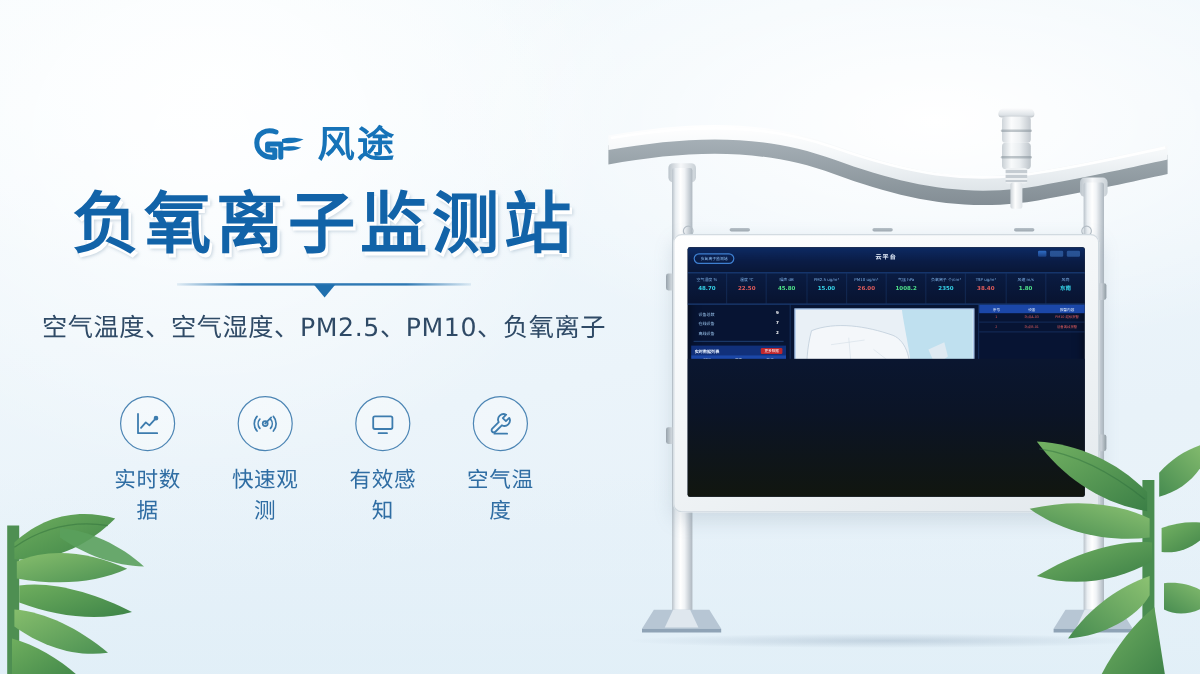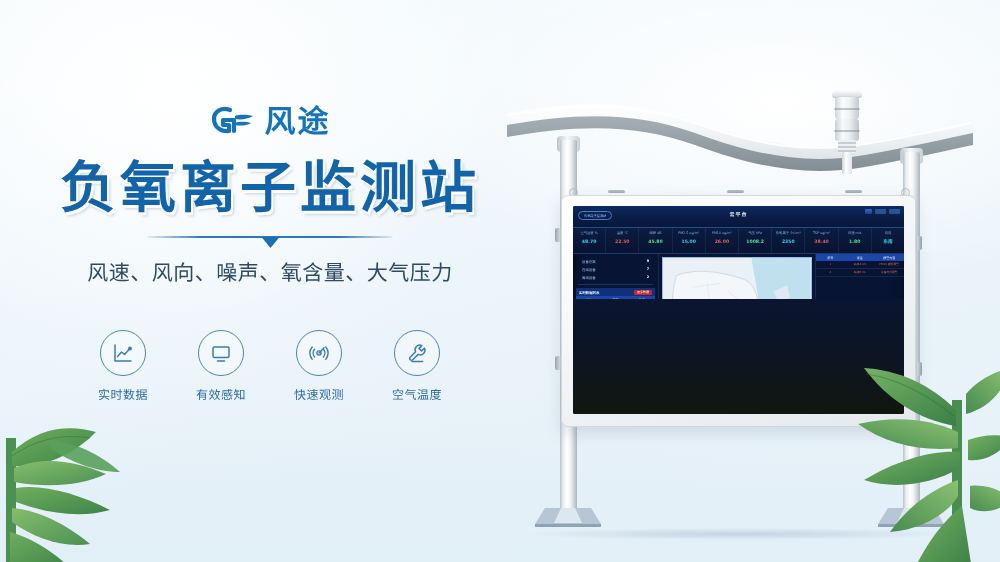--- a/index.html
+++ b/index.html
@@ -86,21 +86,21 @@
   }
   .feature{ width:72px; text-align:center; }
   .feat-circle{
     width:46px;height:46px;border-radius:50%;
     border:1.6px solid #4c85b4; margin:0 auto 9px;
     display:flex;align-items:center;justify-content:center;
     background:rgba(255,255,255,.30);
   }
   .feat-circle svg{ display:block; }
   .feat-label{
-    font-size:12px;color:#2f6da3;letter-spacing:.5px;
+    font-size:18px;color:#2f6da3;letter-spacing:.5px;
     font-family:"DejaVu Sans","Liberation Sans",sans-serif;
   }
 
   
   .badge{
     position:absolute; top:418px; left:50%; transform:translateX(-50%);
     padding:9px 34px; border-radius:22px;
     background:linear-gradient(180deg,#1a7cc0 0%,#1368ab 100%);
     color:#fff; font-size:23px; font-weight:700; letter-spacing:3px;
     box-shadow:0 3px 7px rgba(20,90,150,.30);
@@ -332,57 +332,57 @@
     </div>
 
     <h1 class="main-title">负氧离子监测站</h1>
 
     <div class="divider">
       <div class="line"></div>
       <div class="caret"></div>
     </div>
 
     <div class="subtitle">
-      <div>风速、风向、噪声、氧含量、大气压力</div>
+      <div>空气温度、空气湿度、PM2.5、PM10、负氧离子</div>
     </div>
 
     <div class="features">
       <div class="feature">
         <div class="feat-circle">
           <svg width="24" height="24" viewBox="0 0 24 24" fill="none" stroke="#3d7cae" stroke-width="1.5" stroke-linecap="round" stroke-linejoin="round">
             <path d="M4 4 V20 H20"></path>
             <path d="M6.5 15.5 L10.5 11 L13.5 13.5 L19 7.5"></path>
             <circle cx="19" cy="7.5" r="1.2" fill="#3d7cae"></circle>
           </svg>
         </div>
         <div class="feat-label">实时数据</div>
-      </div>
-
-      <div class="feature">
-        <div class="feat-circle">
-          <svg width="24" height="24" viewBox="0 0 24 24" fill="none" stroke="#3d7cae" stroke-width="1.5" stroke-linecap="round" stroke-linejoin="round">
-            <rect x="4" y="6" width="16" height="10.5" rx="1.4"></rect>
-            <path d="M8.5 20 H15.5"></path>
-          </svg>
-        </div>
-        <div class="feat-label">有效感知</div>
       </div>
 
       <div class="feature">
         <div class="feat-circle">
           <svg width="24" height="24" viewBox="0 0 24 24" fill="none" stroke="#3d7cae" stroke-width="1.4" stroke-linecap="round">
             <circle cx="12" cy="12" r="2.1"></circle>
             <path d="M7.6 8.2 A6 6 0 0 0 7.6 16"></path>
             <path d="M16.4 8.2 A6 6 0 0 1 16.4 16"></path>
             <path d="M5.2 6 A9.2 9.2 0 0 0 5.2 18.2"></path>
             <path d="M18.8 6 A9.2 9.2 0 0 1 18.8 18.2"></path>
             <path d="M12 12 L17 6.8"></path>
           </svg>
         </div>
         <div class="feat-label">快速观测</div>
+      </div>
+
+      <div class="feature">
+        <div class="feat-circle">
+          <svg width="24" height="24" viewBox="0 0 24 24" fill="none" stroke="#3d7cae" stroke-width="1.5" stroke-linecap="round" stroke-linejoin="round">
+            <rect x="4" y="6" width="16" height="10.5" rx="1.4"></rect>
+            <path d="M8.5 20 H15.5"></path>
+          </svg>
+        </div>
+        <div class="feat-label">有效感知</div>
       </div>
 
       <div class="feature">
         <div class="feat-circle">
           <svg width="24" height="24" viewBox="0 0 24 24" fill="none" stroke="#3d7cae" stroke-width="1.5" stroke-linecap="round" stroke-linejoin="round">
             <path d="M16.8 4.6 A4.6 4.6 0 0 0 10.6 10.8 L5.2 16.2 A1.8 1.8 0 0 0 7.8 18.8 L13.2 13.4 A4.6 4.6 0 0 0 19.4 7.2 L16.6 10 L14 7.4 Z"></path>
             <path d="M7 20.4 H17.6"></path>
           </svg>
         </div>
         <div class="feat-label">空气温度</div>

